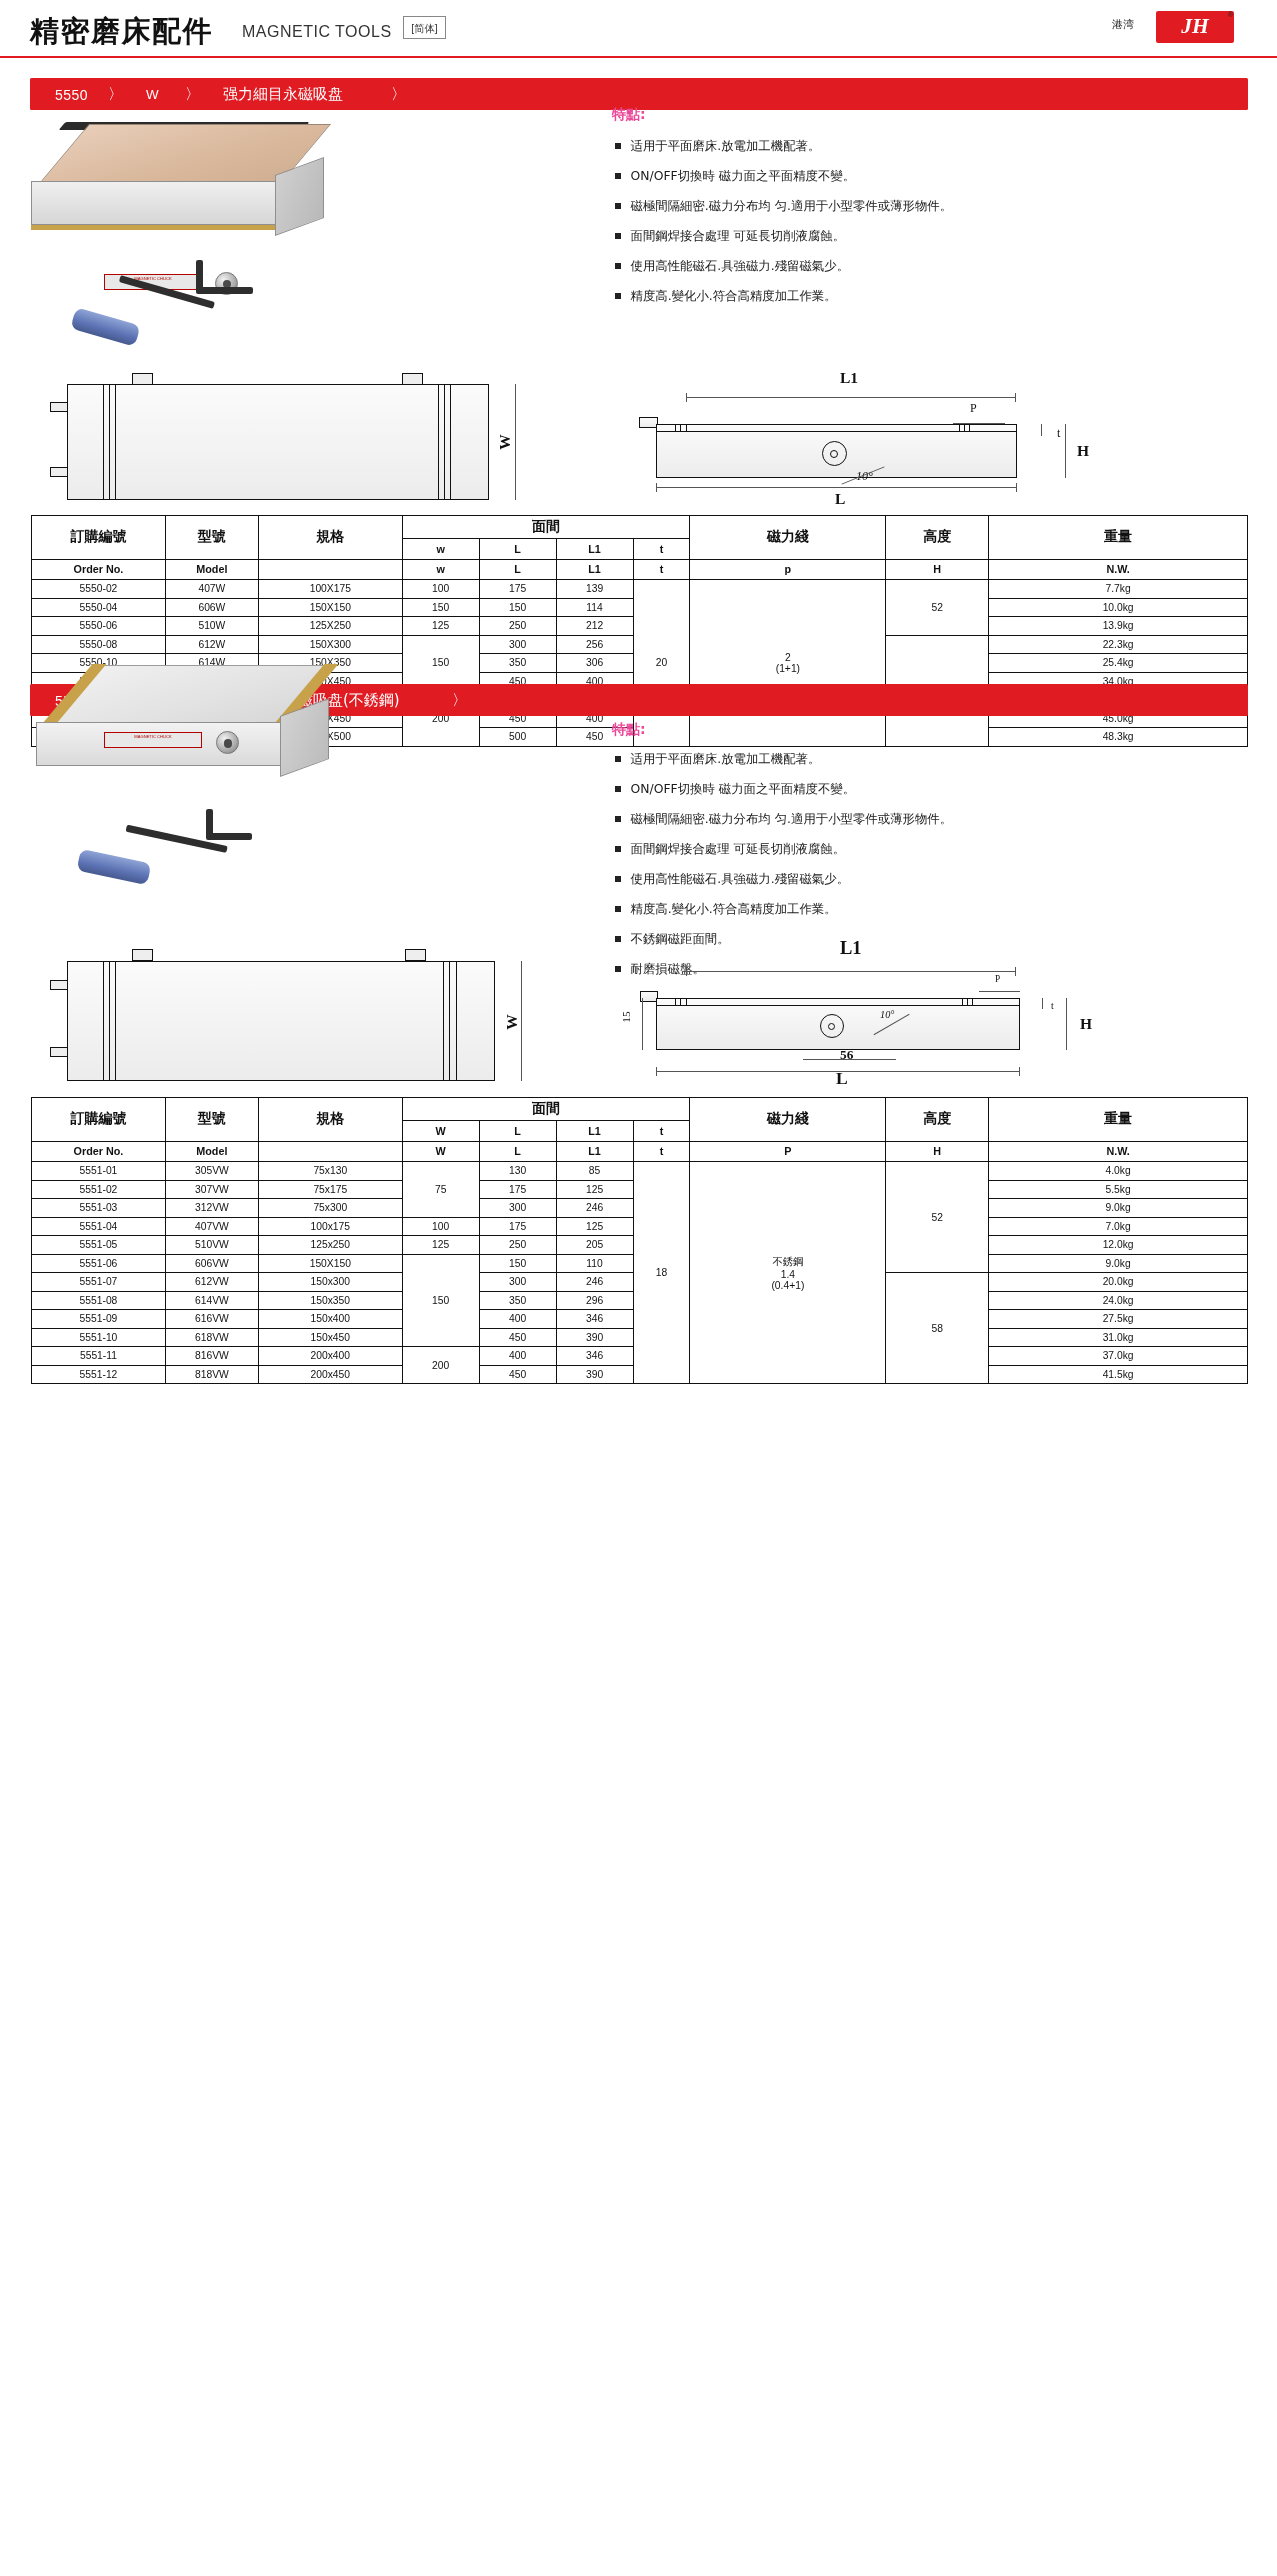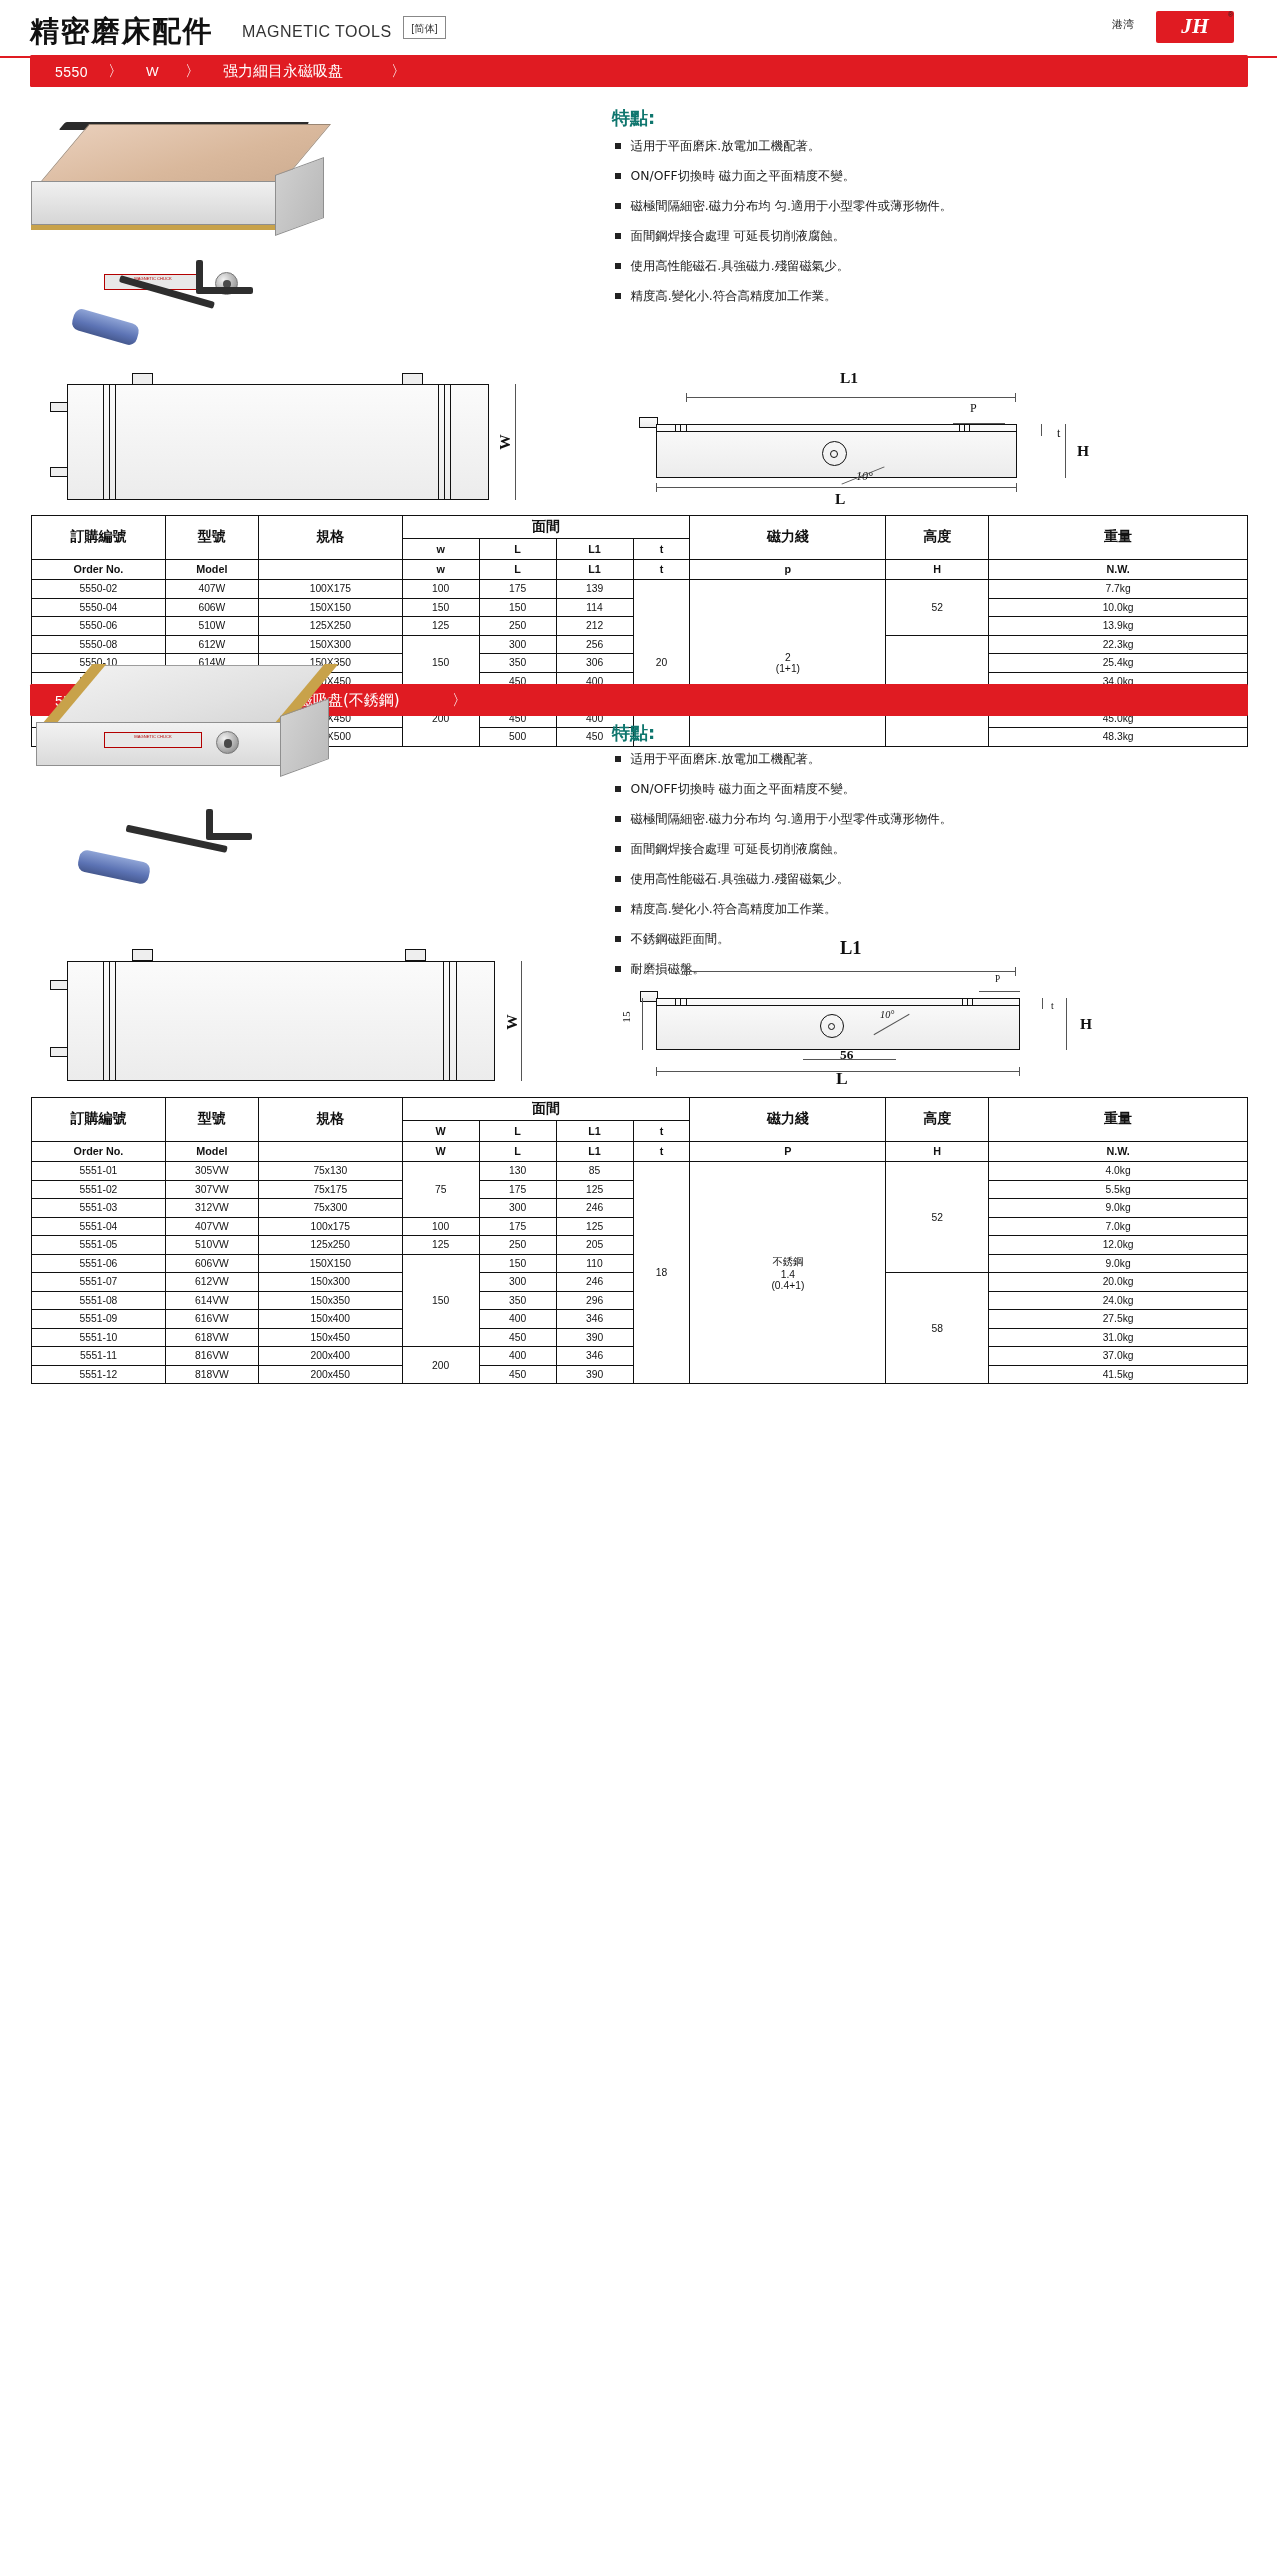--- a/index.html
+++ b/index.html
@@ -112,23 +112,23 @@
     left: 193px; top: 7.2px;
     font-size: 15px;
     color: #fff;
     font-family: "DejaVu Sans", sans-serif;
   }
   .banner .chev3 { position: absolute; top: 7.2px; font-size: 15px; color: #fff; }
 
   
   .feat-title {
     position: absolute;
-    font-size: 18px;
+    font-size: 14px;
     font-weight: bold;
-    color: #0f766e;
+    color: #ec4899;
     font-family: "DejaVu Sans", sans-serif;
   }
   .feat-list { position: absolute; }
   .feat-item {
     position: relative;
     padding-left: 18.5px;
     font-size: 12.4px;
     color: #1a1a1a;
     line-height: 16px;
     margin-bottom: 14px;
@@ -300,21 +300,21 @@
   <div class="hdr-lang">[简体]</div>
   <div class="logo-box">
     <div class="logo-cn">港湾</div>
     <div class="logo-mark">
       <span>JH</span>
       <i class="logo-r" style="font-style:normal">®</i>
     </div>
   </div>
 </div>
 
-<div class="banner" style="top:55px">
+<div class="banner" style="top:78px">
   <div class="code">5550</div>
   <div class="chev1">〉</div>
   <div class="model">W</div>
   <div class="chev2">〉</div>
   <div class="title">强力細目永磁吸盘</div>
   <div class="chev3" style="left:361px">〉</div>
 </div>
 
 <div class="photo1">
   <div class="p1-bar"></div>

